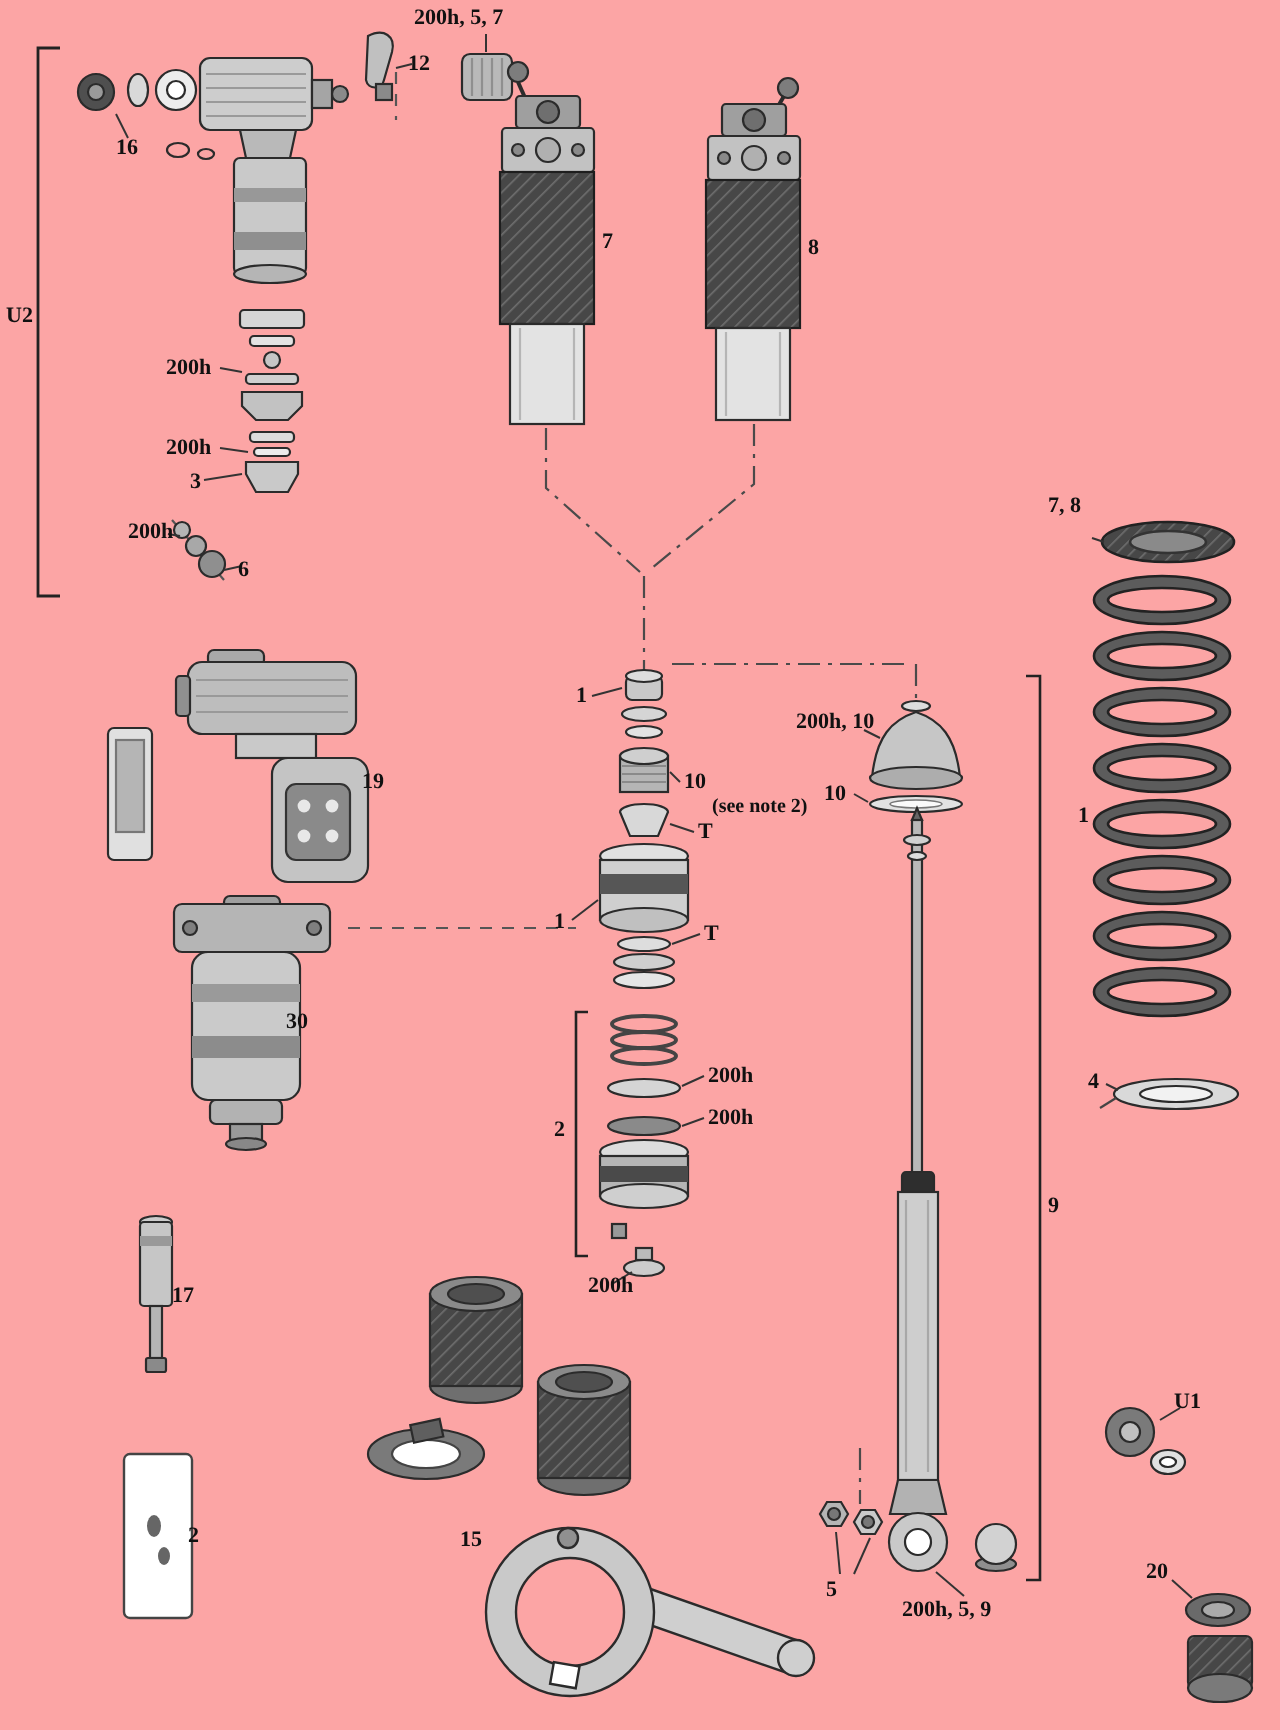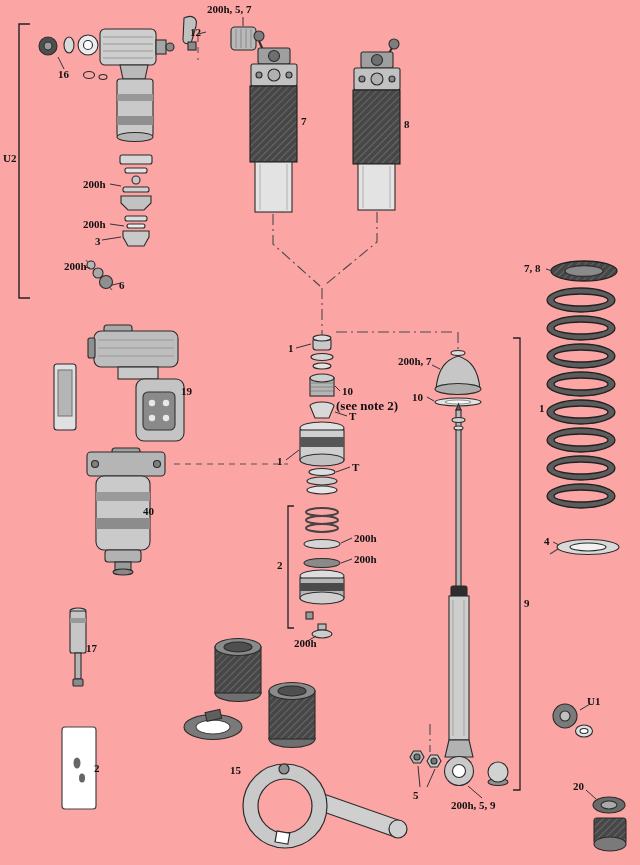--- a/index.html
+++ b/index.html
@@ -5,21 +5,21 @@
   html,body{margin:0;padding:0;background:#fff;}
   .stage{
     position:relative;width:640px;height:865px;background:#fca5a5;
     font-family:Liberation Serif, serif;overflow:hidden;
   }
   .stage svg{position:absolute;left:0;top:0;}
   .lbl{
     position:absolute;font-size:11px;font-weight:bold;color:#111;
     white-space:nowrap;line-height:1;letter-spacing:0;
   }
-  .lbl.small{font-size:13px;font-weight:bold;}
+  .lbl.small{font-size:10px;font-weight:bold;margin-left:20px;}
 </style>
 </head>
 <body>
 
 <div class="stage">
 
 <svg width="640" height="865" viewBox="0 0 640 865">
   <defs>
     <pattern id="knurl" width="5" height="5" patternUnits="userSpaceOnUse" patternTransform="rotate(45)">
       <rect width="5" height="5" fill="#474747"></rect>
@@ -331,46 +331,46 @@
     <line x1="546" y1="269" x2="552" y2="271"></line>
     <line x1="418" y1="766" x2="420" y2="787"></line>
     <line x1="435" y1="769" x2="427" y2="787"></line>
     <line x1="482" y1="798" x2="468" y2="786"></line>
     <line x1="590" y1="704" x2="580" y2="710"></line>
     <line x1="586" y1="790" x2="596" y2="799"></line>
   </g>
 </svg>
 
 <span class="lbl" style="left:207px;top:4px">200h, 5, 7</span>
-<span class="lbl" style="left:190px;top:27px">12</span>
+<span class="lbl" style="left:204px;top:27px">12</span>
 <span class="lbl" style="left:58px;top:69px">16</span>
 <span class="lbl" style="left:3px;top:153px">U2</span>
 <span class="lbl" style="left:83px;top:179px">200h</span>
 <span class="lbl" style="left:83px;top:219px">200h</span>
 <span class="lbl" style="left:95px;top:236px">3</span>
 <span class="lbl" style="left:64px;top:261px">200h</span>
 <span class="lbl" style="left:119px;top:280px">6</span>
 <span class="lbl" style="left:301px;top:116px">7</span>
 <span class="lbl" style="left:404px;top:119px">8</span>
-<span class="lbl" style="left:524px;top:263px">7, 8</span>
+<span class="lbl" style="left:524px;top:248px">7, 8</span>
 <span class="lbl" style="left:288px;top:343px">1</span>
-<span class="lbl" style="left:398px;top:356px">200h, 7</span>
+<span class="lbl" style="left:398px;top:356px">200h, 10</span>
 <span class="lbl" style="left:342px;top:386px">10</span>
 <span class="lbl small" style="left:336px;top:399px">(see note 2)</span>
 <span class="lbl" style="left:412px;top:392px">10</span>
 <span class="lbl" style="left:349px;top:411px">T</span>
 <span class="lbl" style="left:539px;top:403px">1</span>
 <span class="lbl" style="left:277px;top:456px">1</span>
 <span class="lbl" style="left:352px;top:462px">T</span>
 <span class="lbl" style="left:181px;top:386px">19</span>
 <span class="lbl" style="left:354px;top:533px">200h</span>
 <span class="lbl" style="left:354px;top:554px">200h</span>
 <span class="lbl" style="left:277px;top:560px">2</span>
 <span class="lbl" style="left:544px;top:536px">4</span>
-<span class="lbl" style="left:143px;top:506px">40</span>
+<span class="lbl" style="left:143px;top:506px">30</span>
 <span class="lbl" style="left:524px;top:598px">9</span>
 <span class="lbl" style="left:294px;top:638px">200h</span>
 <span class="lbl" style="left:86px;top:643px">17</span>
 <span class="lbl" style="left:587px;top:696px">U1</span>
 <span class="lbl" style="left:94px;top:763px">2</span>
 <span class="lbl" style="left:230px;top:765px">15</span>
 <span class="lbl" style="left:413px;top:790px">5</span>
 <span class="lbl" style="left:451px;top:800px">200h, 5, 9</span>
 <span class="lbl" style="left:573px;top:781px">20</span>
 

